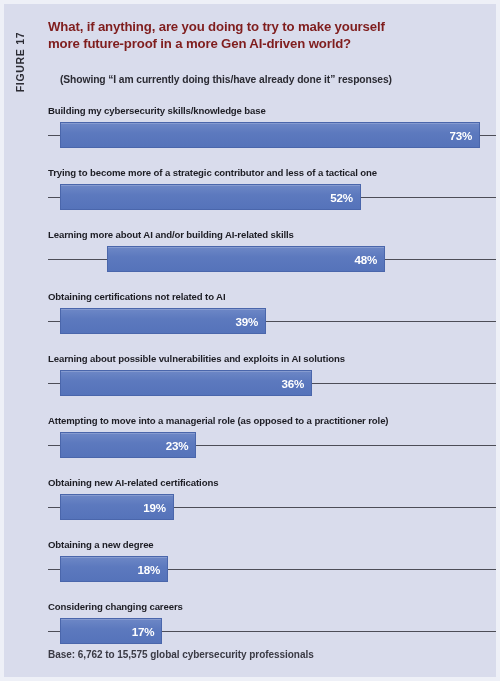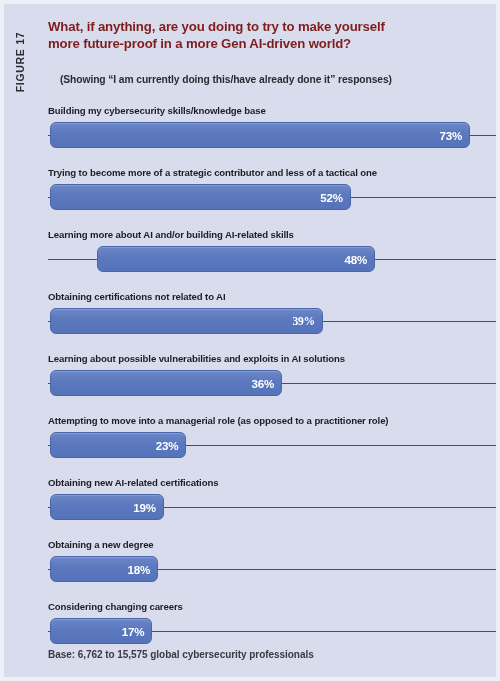--- a/index.html
+++ b/index.html
@@ -106,27 +106,27 @@
     position: absolute;
     left: 0;
     right: -60px;
     top: 13px;
     height: 0;
     border-top: 1.2px solid #4d4d57;
   }
 
   .bar-fill {
     position: absolute;
-    left: 2px;
+    left: 12px;
     top: 0;
     height: 26px;
     box-sizing: border-box;
     background: linear-gradient(to bottom, #6d87c6 0%, #5c79be 42%, #5573ba 100%);
     border: 1px solid #4a66ab;
-    border-radius: 6px;
+    border-radius: 0;
     box-shadow: inset 0 1px 0 rgba(255,255,255,0.18);
   }
 
   .bar-value {
     position: absolute;
     right: 7px;
     top: 0;
     line-height: 26px;
     font-size: 11.6px;
     font-weight: bold;
@@ -184,30 +184,30 @@
             <div class="bar-leader"></div>
             <div class="bar-fill" style="width: 278.219px; margin-left: 47px;">
               <span class="bar-value">48%</span>
             </div>
           </div>
         </div>
         <div class="bar-row">
           <div class="bar-label">Obtaining certifications not related to AI</div>
           <div class="bar-track">
             <div class="bar-leader"></div>
-            <div class="bar-fill" style="width: 273px; font-family: Liberation Serif, serif;">
+            <div class="bar-fill" style="width: 206px;">
               <span class="bar-value">39%</span>
             </div>
           </div>
         </div>
         <div class="bar-row">
           <div class="bar-label">Learning about possible vulnerabilities and exploits in AI solutions</div>
           <div class="bar-track">
             <div class="bar-leader"></div>
-            <div class="bar-fill" style="width: 232px;">
+            <div class="bar-fill" style="width: 252px;">
               <span class="bar-value">36%</span>
             </div>
           </div>
         </div>
         <div class="bar-row">
           <div class="bar-label">Attempting to move into a managerial role (as opposed to a practitioner role)</div>
           <div class="bar-track">
             <div class="bar-leader"></div>
             <div class="bar-fill" style="width: 136.438px;">
               <span class="bar-value">23%</span>

